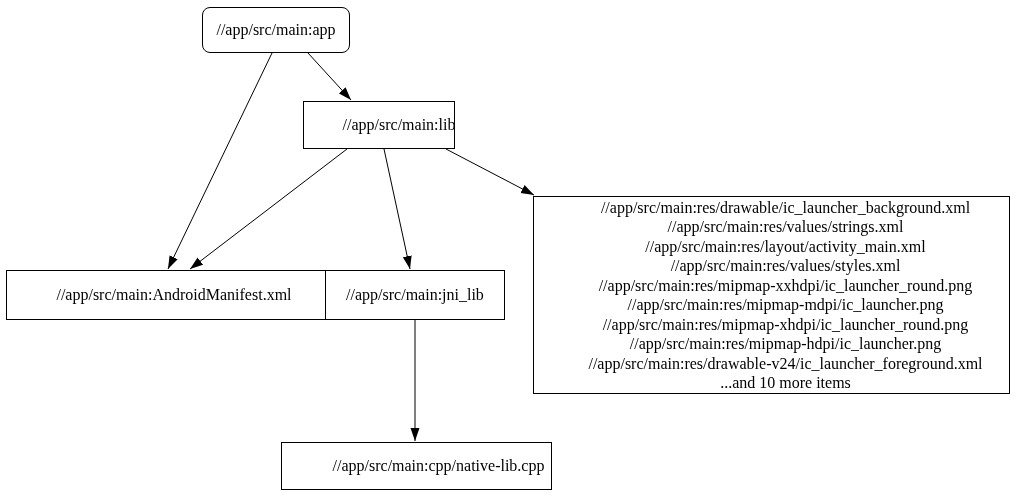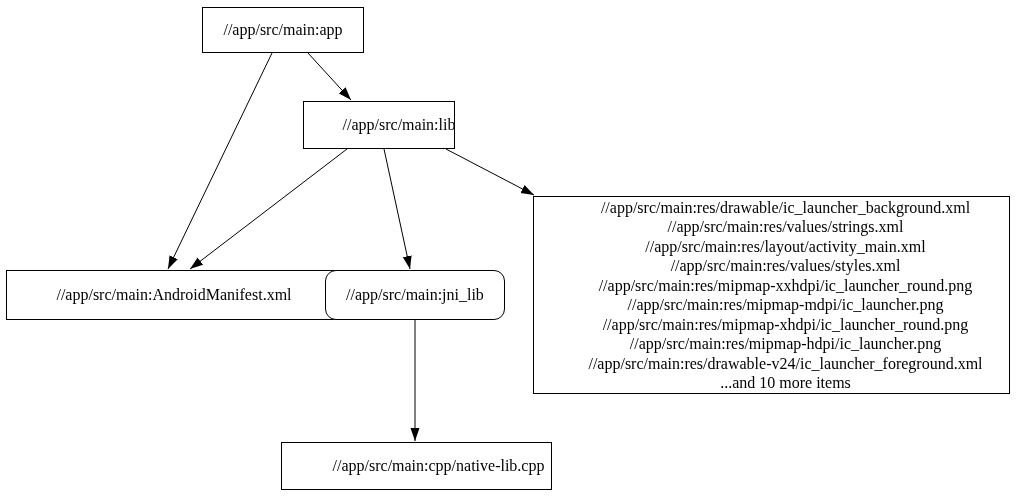--- a/index.html
+++ b/index.html
@@ -29,24 +29,24 @@
     background: #ffffff;
     color: #000000;
     display: flex;
     align-items: center;
     justify-content: center;
     text-align: center;
     font-size: 16px;
     line-height: 19.5px;
     white-space: pre-line;
   }
-  #node-app         { left: 202px; top: 7px;   width: 162px; height: 46px; }
+  #node-app         { left: 202px; top: 7px;   width: 148px; height: 46px; border-radius: 8px; }
   #node-lib         { left: 303px; top: 101px; width: 152px; height: 48px; padding-left: 40px; }
   #node-manifest    { left: 6px;   top: 270px; width: 336px; height: 50px; }
-  #node-jni-lib     { left: 325px; top: 270px; width: 180px; height: 50px; border-radius: 11px; }
+  #node-jni-lib     { left: 325px; top: 270px; width: 180px; height: 50px; }
   #node-res-group   { left: 533px; top: 196px; width: 477px; height: 198px; padding-left: 28px; }
   #node-native-lib  { left: 281px; top: 442px; width: 271px; height: 48px; padding-left: 44px; }
 </style>
 </head>
 <body>
 
 <div class="canvas">
 
   <svg class="edges" viewBox="0 0 1018 496" xmlns="http://www.w3.org/2000/svg">
     <defs>

